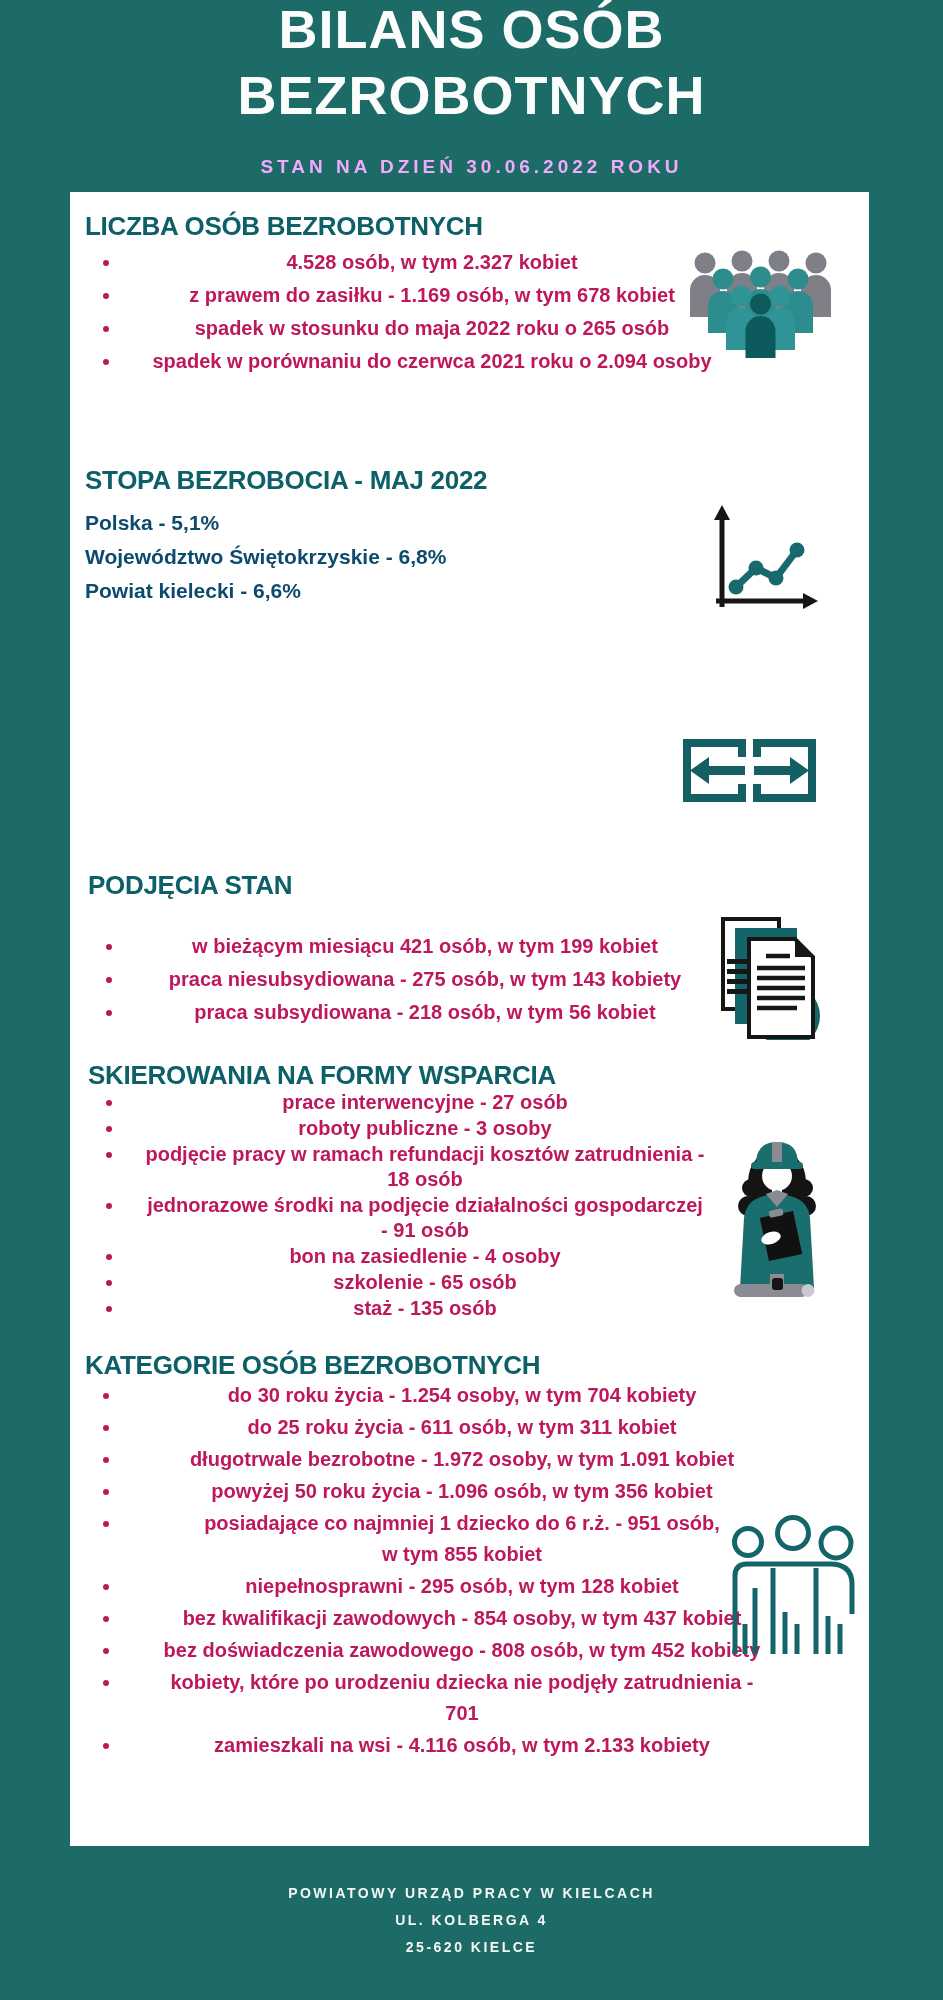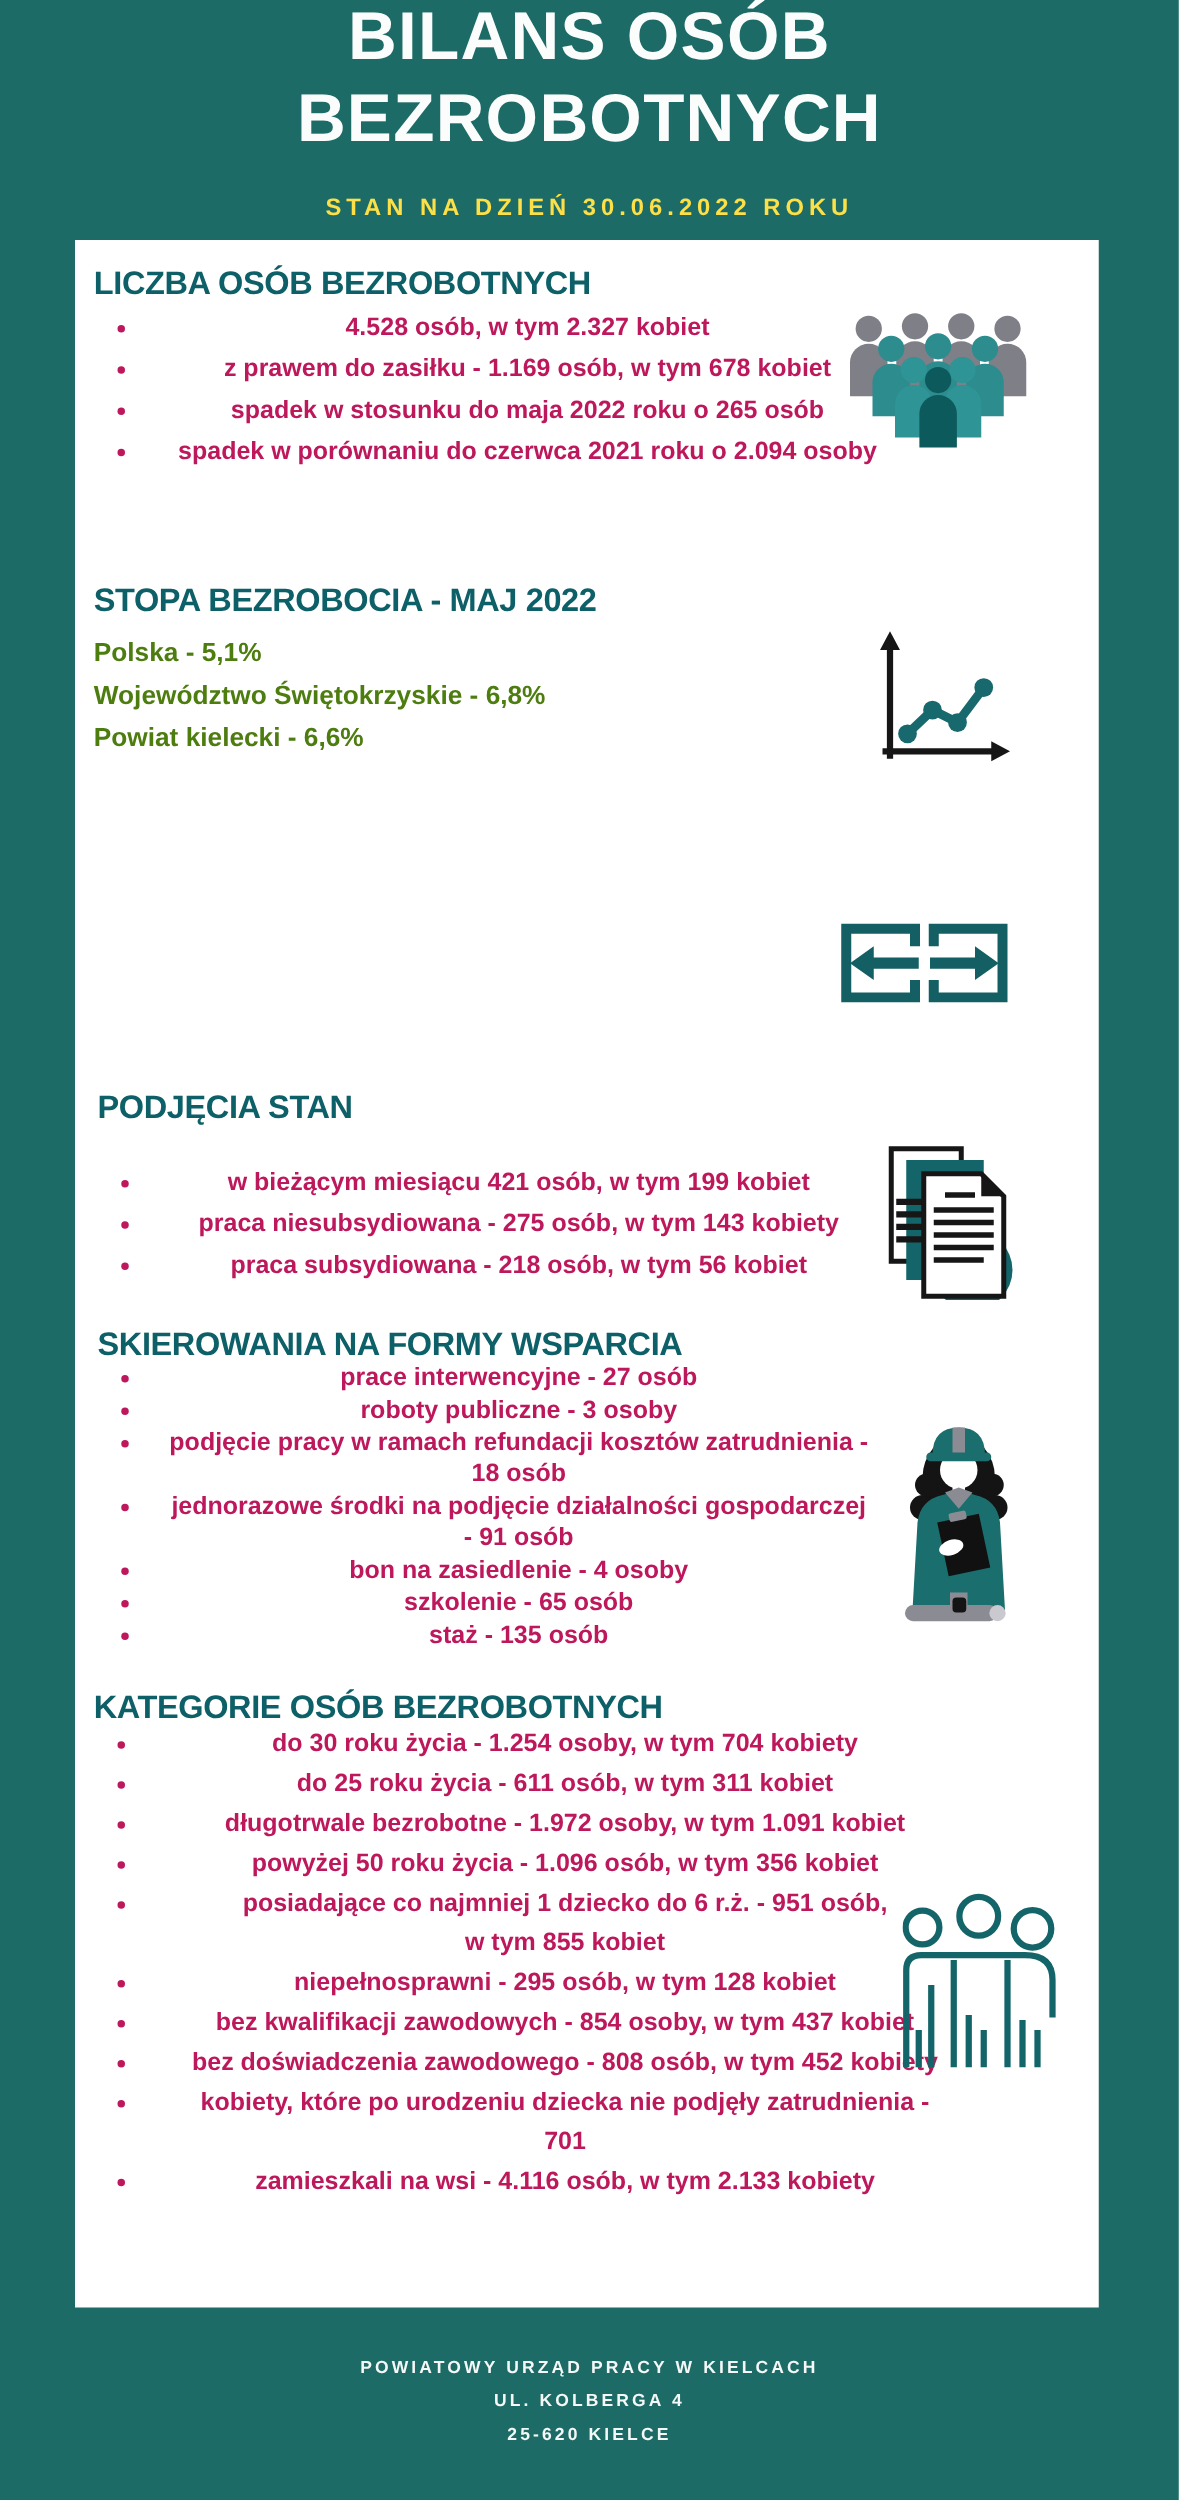--- a/index.html
+++ b/index.html
@@ -7,39 +7,38 @@
     width:943px;height:2000px;position:relative;overflow:hidden;
     background:#1c6b66;
     font-family:"Liberation Sans",sans-serif;
   }
   .header-title{
     position:absolute;top:-4px;left:0;width:100%;text-align:center;
     color:#fbfdfd;font-size:54px;font-weight:700;line-height:66px;letter-spacing:1px;
   }
   .subtitle{
     position:absolute;top:156px;left:0;width:100%;text-align:center;
-    color:#fde047;font-size:19px;font-weight:700;letter-spacing:4px;
+    color:#f0abfc;font-size:19px;font-weight:700;letter-spacing:4px;
   }
   .card{
-    position:absolute;left:60px;top:192px;width:799px;height:1654px;
+    position:absolute;left:70px;top:192px;width:799px;height:1654px;
     background:#ffffff;
-    padding-left:20px;
   }
   .section{position:absolute;left:15px}
   .section h2{
     margin:0;color:#0d6067;font-size:26px;font-weight:700;letter-spacing:-0.3px;line-height:30px;
   }
   ul.blist{
     margin:0;padding-left:37px;list-style:disc;
     color:#be185d;font-weight:700;font-size:20px;line-height:26px;text-align:center;
   }
   ul.blist li{white-space:pre-line}
   ul.plain{
     margin:0;padding-left:0;list-style:none;
-    color:#4d7c0f;font-weight:700;font-size:21px;line-height:34px;
+    color:#0c4a6e;font-weight:700;font-size:21px;line-height:34px;
   }
   .s1{top:19px}  .s1 ul{margin-top:8px;width:620px}  .s1 li{margin-bottom:7px}
   .s2{top:273px} .s2 ul{margin-top:11px;width:620px}
   .s3{top:498px;left:18px} .s3 ul{margin-top:22px;width:600px} .s3 li{margin-bottom:5px}
   .s4{top:678px;left:18px} .s4 ul{margin-top:33px;width:600px} .s4 li{margin-bottom:7px}
   .s5{top:868px;left:18px} .s5 ul{margin-top:0;width:600px;line-height:25px} .s5 li{margin-bottom:1px}
   .s6{top:1158px} .s6 ul{margin-top:0;width:680px;line-height:31px} .s6 li{margin-bottom:1px}
   .icon{position:absolute}
   .ic1{left:612px;top:55px}
   .ic2{left:632px;top:308px}

